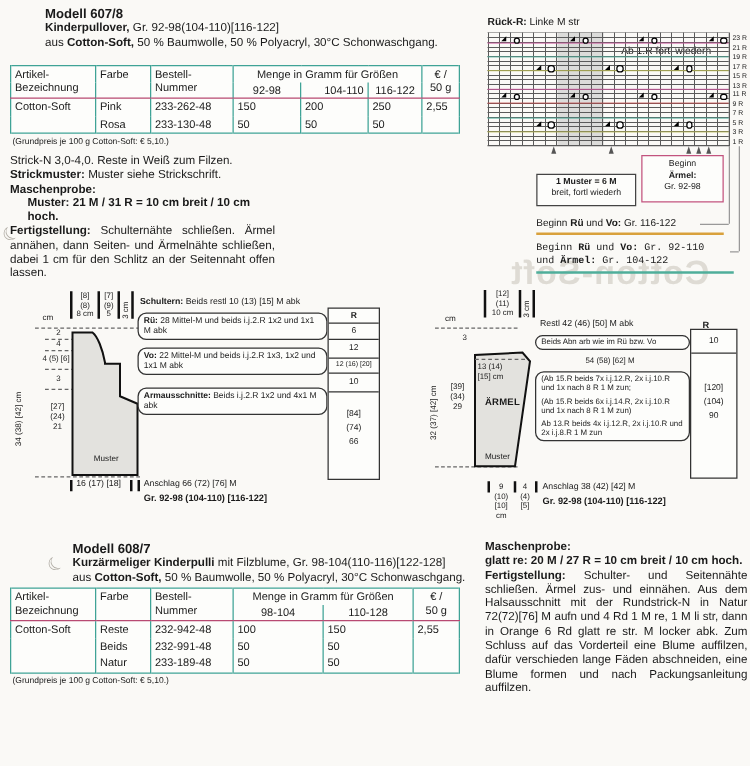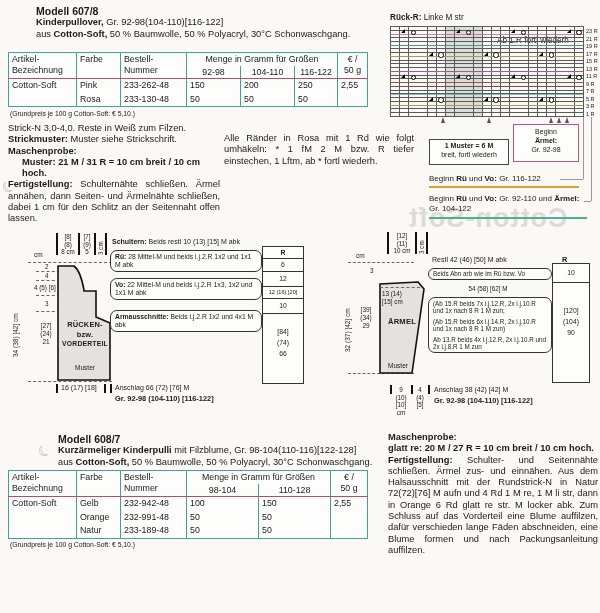--- a/index.html
+++ b/index.html
@@ -92,21 +92,21 @@
 Bezeichnung</th>
       <th rowspan="2" class="hb">Farbe</th>
       <th rowspan="2" class="hb" style="white-space:pre-line;">Bestell-
 Nummer</th>
       <th colspan="3" style="text-align:center;">Menge in Gramm für Größen</th>
       <th rowspan="2" class="hb" style="white-space:pre-line;text-align:center;">€ /
 50 g</th>
     </tr>
     <tr>
       <th class="hb" style="text-align:center;">92-98</th>
-      <th class="hb" style="text-align:center;">104-110</th>
+      <th class="hb" style="text-align:right;">104-110</th>
       <th class="hb" style="text-align:center;">116-122</th>
     </tr>
     <tr>
       <td rowspan="2" class="b">Cotton-Soft</td>
       <td>Pink</td>
       <td class="b">233-262-48</td>
       <td class="num">150</td>
       <td class="num">200</td>
       <td class="num">250</td>
       <td rowspan="2" class="num">2,55</td>
@@ -125,21 +125,20 @@
   <div class="ab txt" style="left:8px;top:123px;width:212px;">
     <p>Strick-N 3,0-4,0. Reste in Weiß zum Filzen.</p>
     <p><span class="b">Strickmuster:</span><span> Muster siehe Strickschrift.</span></p>
     <p class="b">Maschenprobe:</p>
     <p class="b" style="padding-left:14px;">Muster: 21 M / 31 R = 10 cm breit / 10 cm hoch.</p>
     <p class="jus"><span class="b">Fertigstellung:</span><span> Schulternähte schließen. Ärmel annähen, dann Seiten- und Ärmelnähte schließen, dabei 1 cm für den Schlitz an der Seitennaht offen lassen.</span></p>
   </div>
   <span class="ab crescent" style="left:2px;top:178px;">☾</span>
 
   <div class="ab txt jus" style="left:224px;top:133px;width:190px;">
-    <p>Alle Ränder in Rosa mit 1 Rd wie folgt umhäkeln: * 1 fM 2 M bzw. R tiefer einstechen, 1 Lftm, ab * fortl wiederh.</p>
   </div>
 
   <div class="ab" style="left:390px;top:13px;width:200px;font-size:8.2px;">
     <span class="b">Rück-R:</span><span> Linke M str</span>
     <span class="ab" style="left:107px;top:0;margin-top:23px;">Ab 1.R fortl wiederh</span>
   </div>
   <div class="ab chart-band" style="left:446px;top:26px;width:37px;height:90px;"></div>
   <div class="ab chart-grid" style="left:390px;top:26px;width:193px;height:90px;">
     <i class="sl" style="top:7.5px;background:#c9579c;"></i>
     <i class="sl" style="top:18.7px;background:#4fae9b;"></i>
@@ -181,21 +180,21 @@
     <div>Gr. 92-98</div>
   </div>
   <div class="ab cbox c" style="left:429px;top:139px;width:78px;height:22px;padding-top:2px;">
     <div class="b">1 Muster = 6 M</div>
     <div>breit, fortl wiederh</div>
   </div>
   <div class="ab note8" style="left:429px;top:174px;width:165px;">
     <span>Beginn </span><span class="b">Rü</span><span> und </span><span class="b">Vo:</span><span> Gr. 116-122</span>
   </div>
   <div class="ab uline" style="left:429px;top:186px;width:150px;background:#d9a13c;"></div>
-  <div class="ab note8" style="left:429px;top:194px;width:152px;">
+  <div class="ab note8" style="left:429px;top:194px;width:152px;font-family:Liberation Mono, monospace;">
     <span>Beginn </span><span class="b">Rü</span><span> und </span><span class="b">Vo:</span><span> Gr. 92-110 und </span><span class="b">Ärmel:</span><span> Gr. 104-122</span>
   </div>
   <div class="ab uline" style="left:429px;top:217px;width:158px;background:#4fae9b;"></div>
 
   <div class="ab tiny65" style="left:34px;top:251px;">cm</div>
   <div class="ab dash" style="left:28px;top:262px;width:84px;"></div>
   <div class="ab dash" style="left:36px;top:271px;width:24px;"></div>
   <div class="ab dash" style="left:36px;top:280px;width:24px;"></div>
   <div class="ab dash" style="left:36px;top:295px;width:24px;"></div>
   <div class="ab dash" style="left:36px;top:311px;width:24px;"></div>
@@ -207,25 +206,20 @@
   <div class="ab tiny65 c" style="left:36px;top:322px;width:20px;">
     <div>[27]</div>
     <div>(24)</div>
     <div>21</div>
   </div>
   <div class="ab tiny65 rot" style="left:12px;top:357px;">34 (38) [42] cm</div>
 
   <svg class="ab shape" style="left:56px;top:258px;" width="64" height="126" viewBox="0 0 64 126">
     <path d="M2,122 L2,8 L18,8 C22,11 26,21 28,32 L28,33 L40,33 L40,59 L54,65 L54,122 Z" fill="#e3e2de" stroke="#111" stroke-width="1.6"></path>
   </svg>
-  <div class="ab c piece-label" style="left:58px;top:320px;width:54px;font-size:7.4px;line-height:9.5px;">
-    <div>RÜCKEN-</div>
-    <div>bzw.</div>
-    <div style="font-size:6.8px;">VORDERTEIL</div>
-  </div>
   <div class="ab c tiny65" style="left:58px;top:364px;width:54px;">Muster</div>
 
   <div class="ab bar" style="left:56px;top:233px;"></div>
   <div class="ab bar" style="left:78px;top:233px;"></div>
   <div class="ab bar" style="left:94px;top:233px;"></div>
   <div class="ab bar" style="left:105px;top:233px;"></div>
   <div class="ab tiny c" style="left:58px;top:233px;width:20px;">
     <div>[8]</div>
     <div>(8)</div>
     <div>8 cm</div>
@@ -354,28 +348,28 @@
       <th colspan="2" style="text-align:center;">Menge in Gramm für Größen</th>
       <th rowspan="2" class="hb" style="white-space:pre-line;text-align:center;">€ /
 50 g</th>
     </tr>
     <tr>
       <th class="hb" style="text-align:center;">98-104</th>
       <th class="hb" style="text-align:center;">110-128</th>
     </tr>
     <tr>
       <td rowspan="3" class="b">Cotton-Soft</td>
-      <td>Gelb</td>
+      <td>Reste</td>
       <td class="b">232-942-48</td>
       <td class="num">100</td>
       <td class="num">150</td>
       <td rowspan="3" class="num">2,55</td>
     </tr>
     <tr>
-      <td>Orange</td>
+      <td>Beids</td>
       <td class="b">232-991-48</td>
       <td class="num">50</td>
       <td class="num">50</td>
     </tr>
     <tr>
       <td>Natur</td>
       <td class="b">233-189-48</td>
       <td class="num">50</td>
       <td class="num">50</td>
     </tr>

